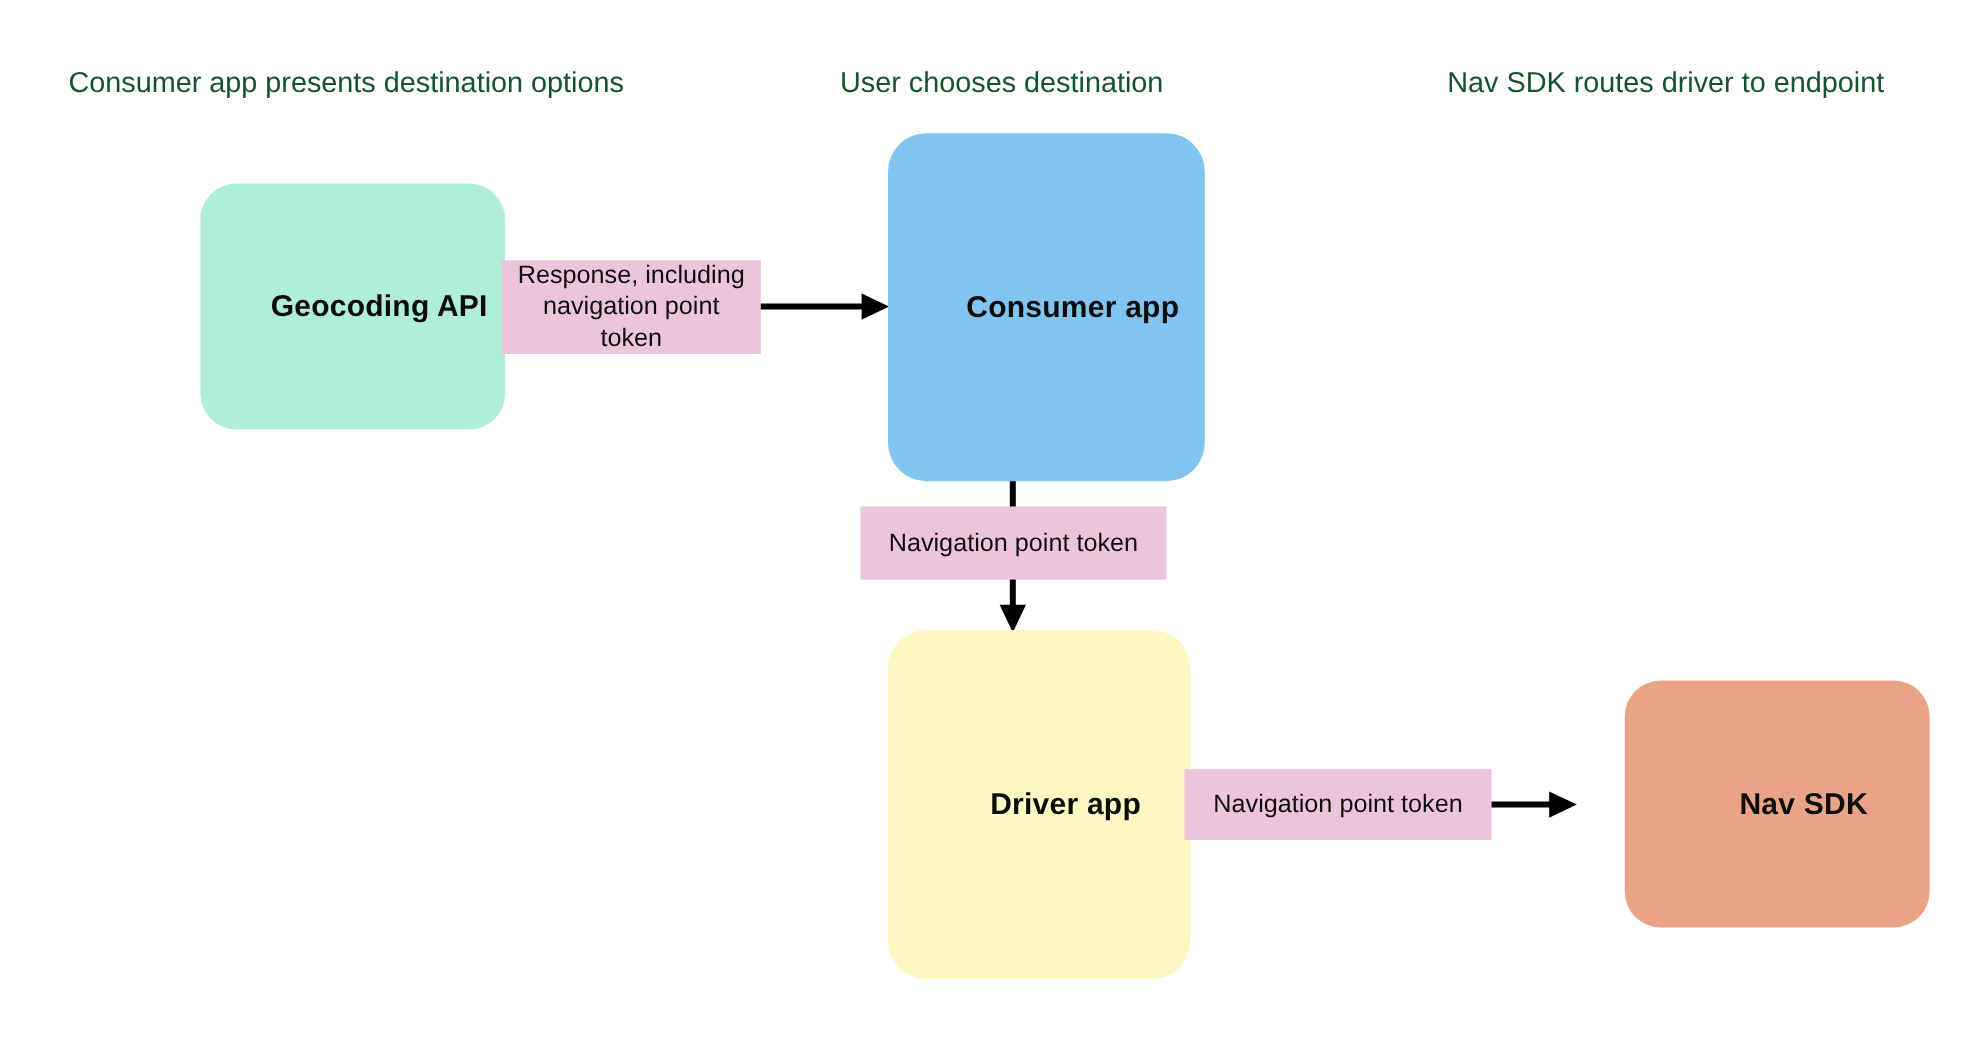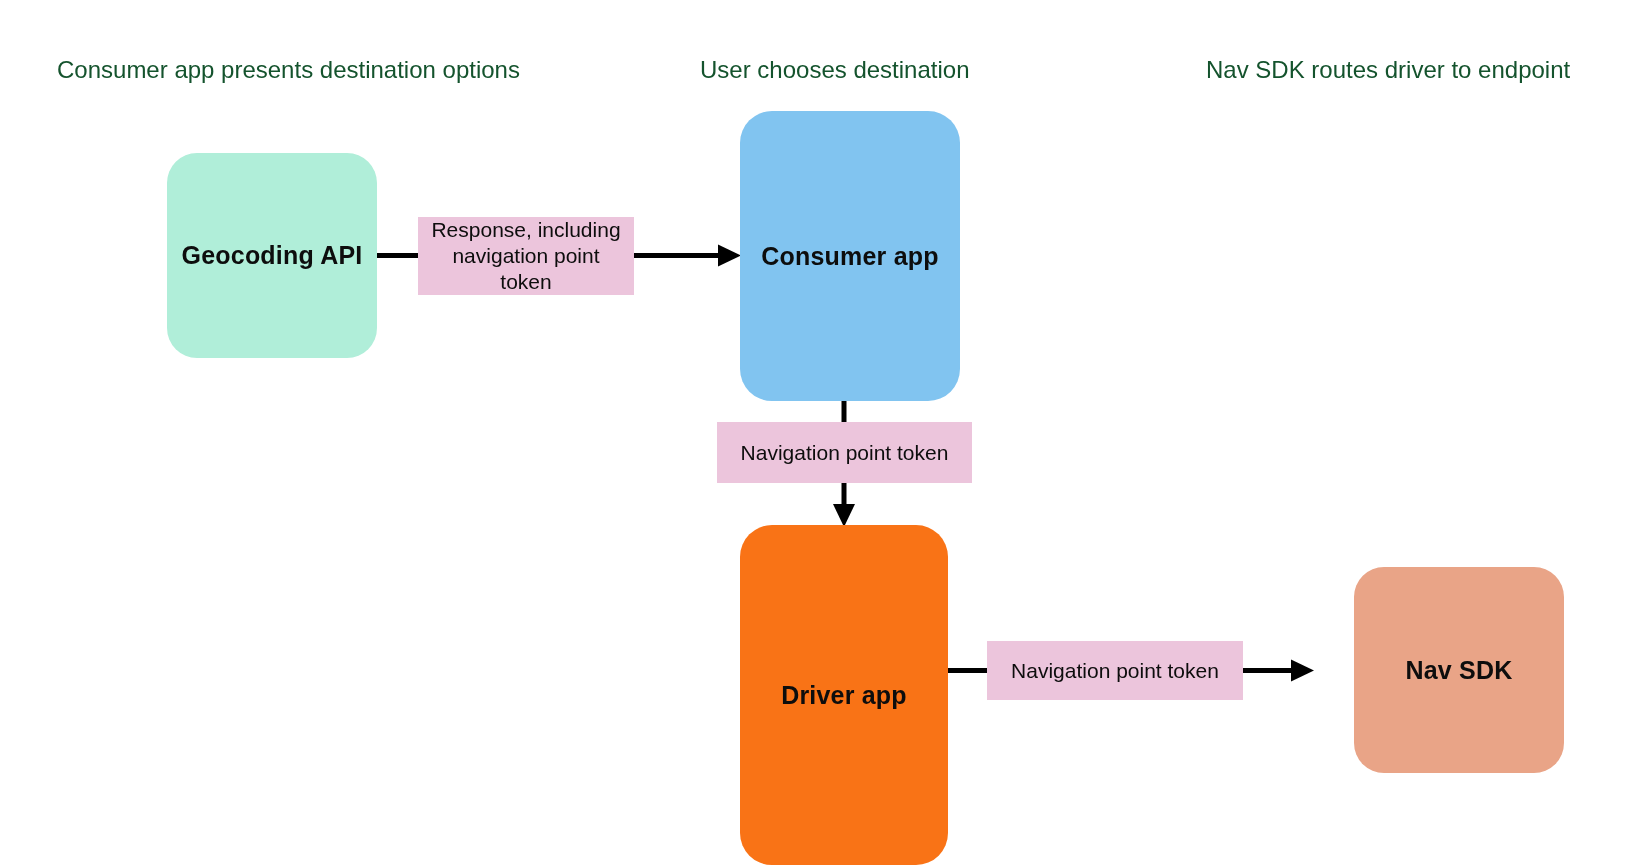--- a/index.html
+++ b/index.html
@@ -23,20 +23,21 @@
     color: #14532d;
     white-space: nowrap;
   }
   .node {
     position: absolute;
     border-radius: 32px;
     display: flex;
     align-items: center;
     justify-content: center;
     text-align: center;
+    padding-left: 44px;
   }
   .node .node-label {
     font-size: 25px;
     font-weight: 700;
     color: #0D0D0D;
     letter-spacing: 0.2px;
   }
   .edge-label {
     position: absolute;
     display: flex;
@@ -93,21 +94,21 @@
   </svg>
 
   <div class="node" style="left: 167px; top: 153px; width: 210px; height: 205px; border-radius: 30px; background-color: rgb(176, 238, 217);">
     <span class="node-label">Geocoding API</span>
   </div>
 
   <div class="node" style="left: 740px; top: 111px; width: 220px; height: 290px; background-color: rgb(129, 196, 240);">
     <span class="node-label">Consumer app</span>
   </div>
 
-  <div class="node" style="left: 740px; top: 525px; width: 208px; height: 340px; background-color: #f97316;">
+  <div class="node" style="left: 740px; top: 525px; width: 208px; height: 291px; background-color: #fef9c3;">
     <span class="node-label">Driver app</span>
   </div>
 
   <div class="node" style="left: 1313px; top: 567px; width: 210px; height: 206px; border-radius: 30px; background-color: rgb(233, 164, 135); margin-left: 41px;">
     <span class="node-label">Nav SDK</span>
   </div>
 
   <div class="edge-label" style="left: 418px; top: 217px; width: 216px; height: 78px; background-color: rgb(236, 197, 220);">Response, including navigation point token</div>
 
   <div class="edge-label" style="left: 717px; top: 422px; width: 255px; height: 61px; background-color: rgb(236, 197, 220);">Navigation point token</div>

